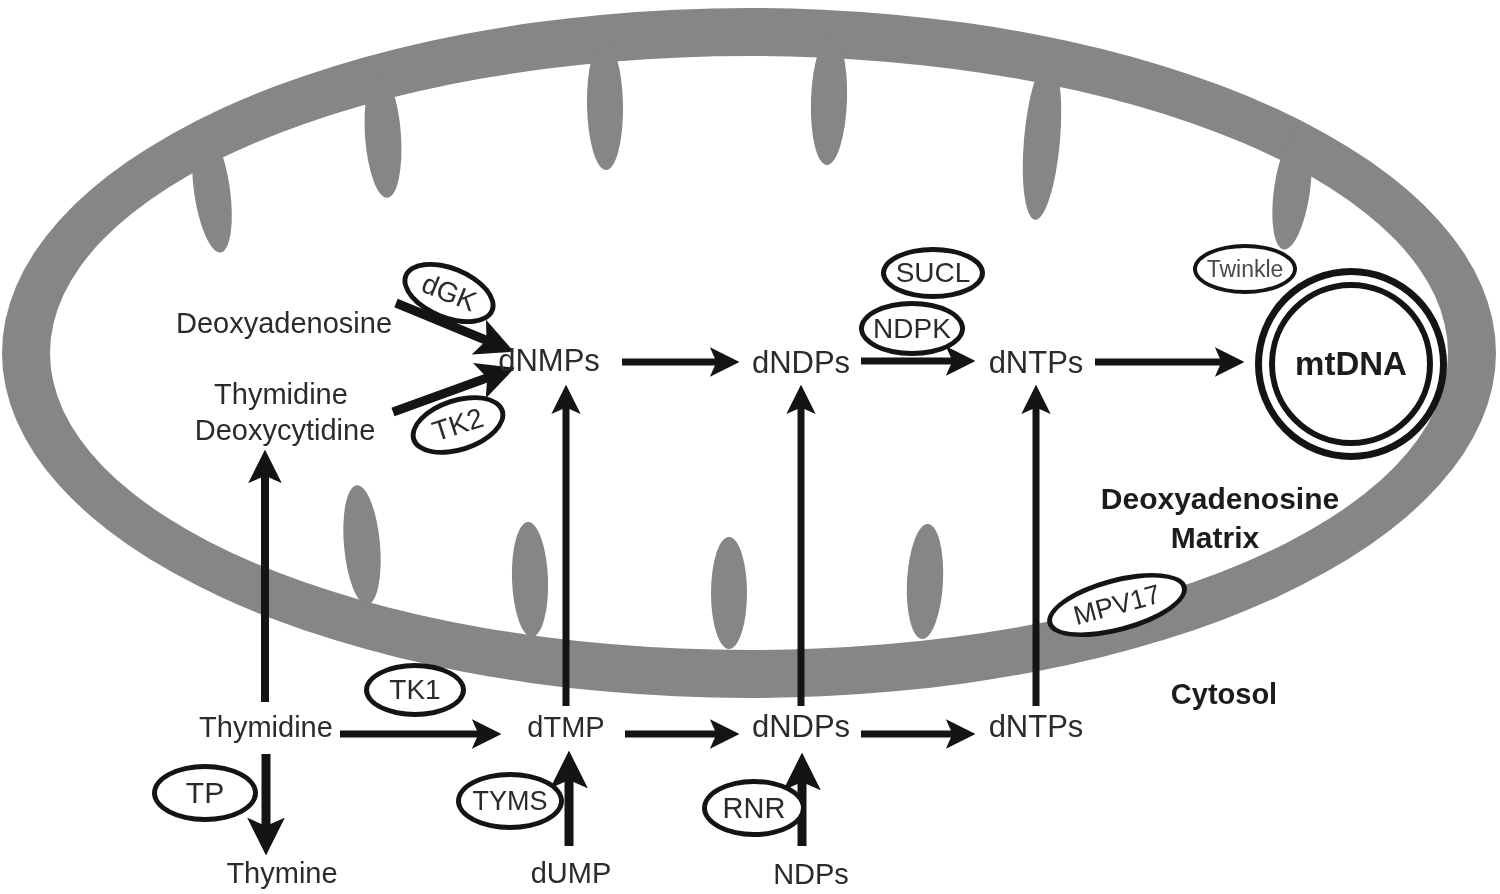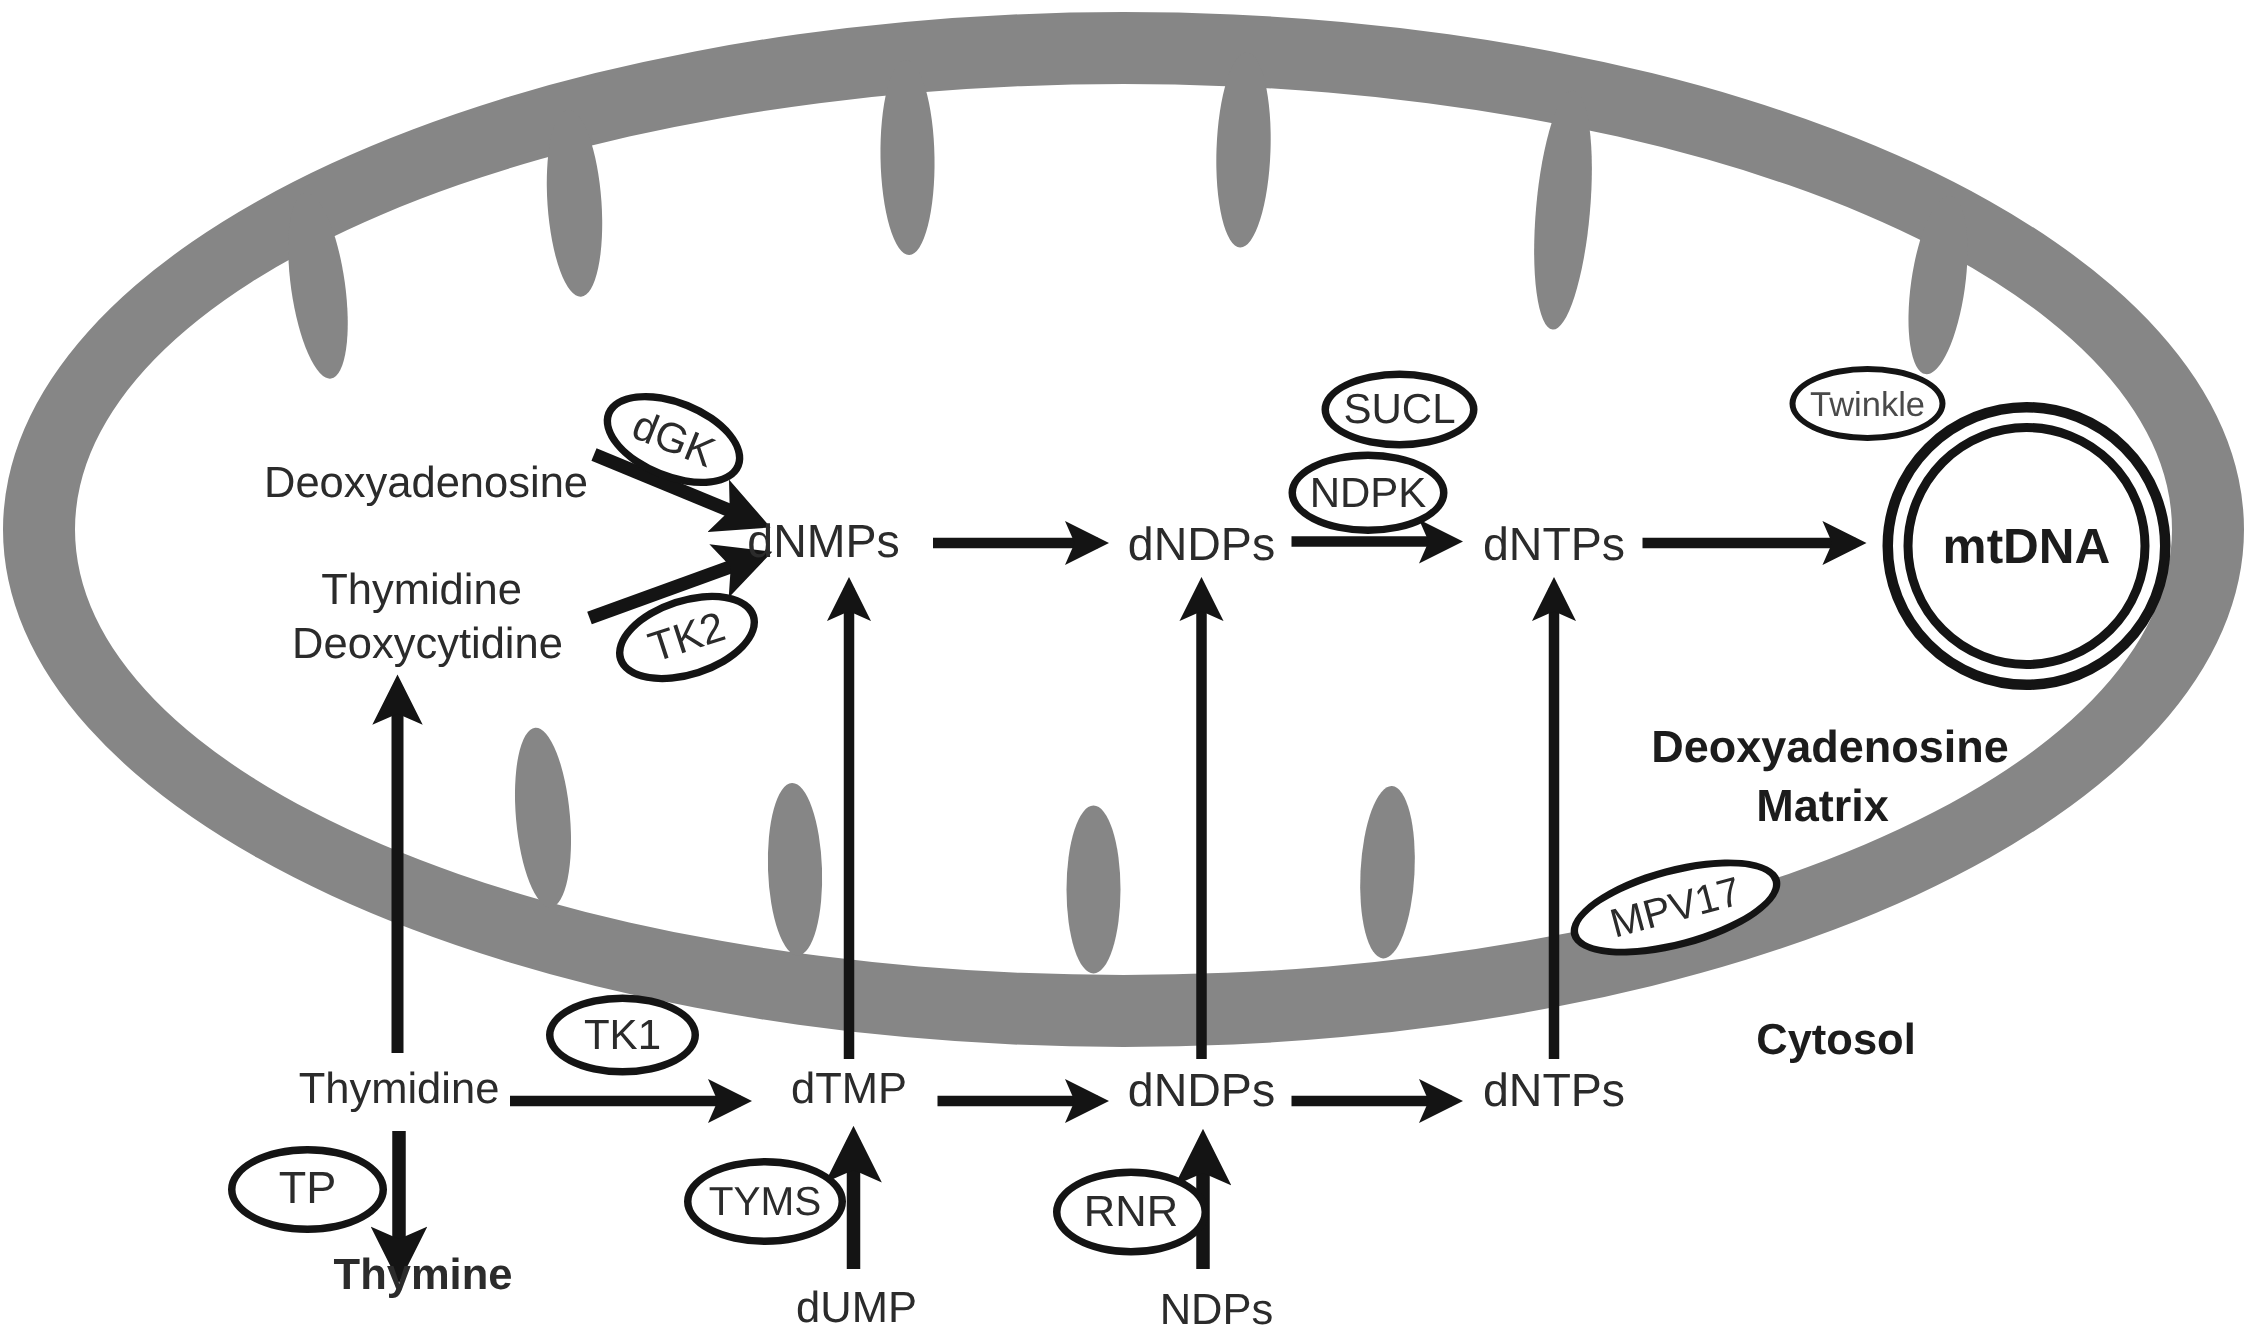--- a/index.html
+++ b/index.html
@@ -138,17 +138,17 @@
   <div class="oval" style="left:152px;top:764px;width:106px;height:58px;font-size:30px;">
     <span>TP</span>
   </div>
   <div class="oval" style="left:702px;top:779px;width:104px;height:58px;font-size:29px;">
     <span>RNR</span>
   </div>
   <div class="oval" style="left:456px;top:772px;width:108px;height:58px;font-size:27px;">
     <span>TYMS</span>
   </div>
 
-  <div class="lbl" style="left:282px;top:851px;font-weight:bold;">Thymine</div>
+  <div class="lbl" style="left:282px;top:873px;">Thymine</div>
   <div class="lbl" style="left:571px;top:873px;">dUMP</div>
   <div class="lbl" style="left:811px;top:874px;">NDPs</div>
 
 </div>
 
 </body></html>

